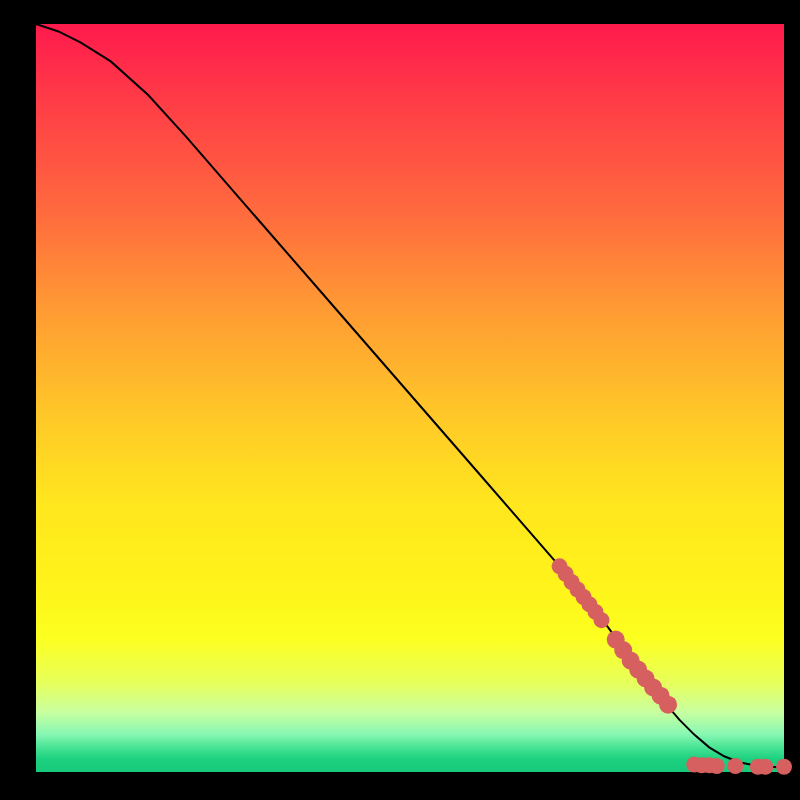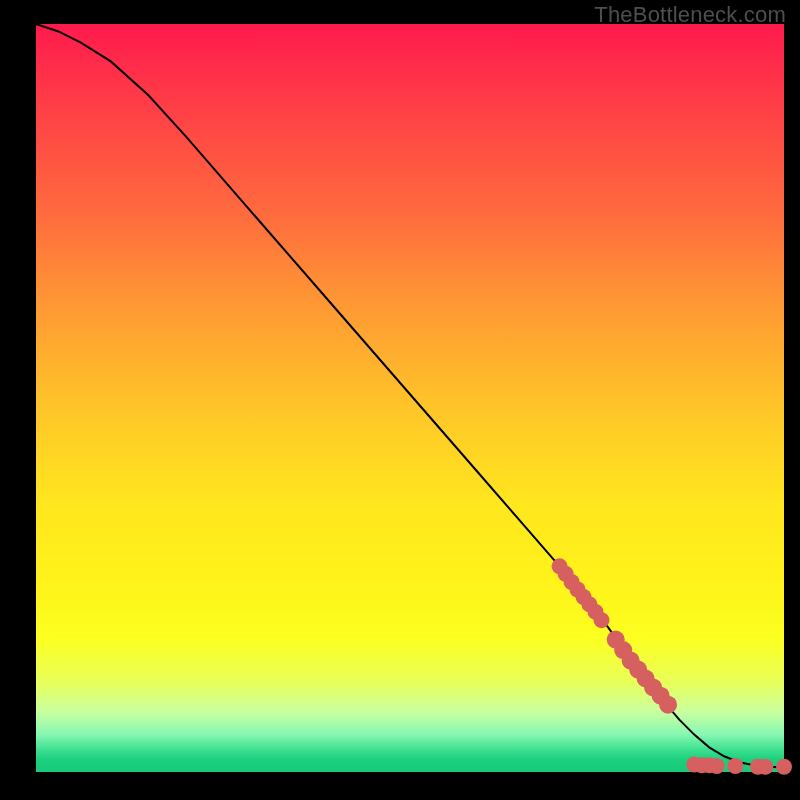--- a/index.html
+++ b/index.html
@@ -56,21 +56,20 @@
     top: 0;
     width: 748px;
     height: 748px;
     overflow: visible;
   }
 </style>
 </head>
 <body>
 
 <div class="stage">
-  <div class="watermark">TheBottleneck.com</div>
 
   <div class="plot-area">
     <svg class="curve" viewBox="0 0 748 748" preserveAspectRatio="none">
       <path id="curve-path" fill="none" stroke="#000000" stroke-width="2" d="M0.00 0.00 L22.44 7.48 L44.88 18.70 L74.80 37.40 L112.20 71.06 L149.60 112.20 L224.40 198.22 L299.20 284.24 L374.00 370.26 L448.80 456.28 L523.60 542.30 L568.48 598.40 L598.40 639.54 L620.84 669.46 L643.28 695.64 L658.24 710.60 L673.20 723.32 L688.16 732.29 L703.12 738.28 L718.08 741.27 L733.04 742.76 L748.00 743.51"></path>
       <g id="markers-group">
           <circle cx="523.60" cy="542.30" r="8" fill="#d6605f"></circle>
           <circle cx="529.58" cy="549.78" r="8" fill="#d6605f"></circle>
           <circle cx="535.57" cy="558.01" r="8" fill="#d6605f"></circle>
           <circle cx="541.55" cy="565.49" r="8" fill="#d6605f"></circle>
           <circle cx="547.54" cy="572.97" r="8" fill="#d6605f"></circle>

